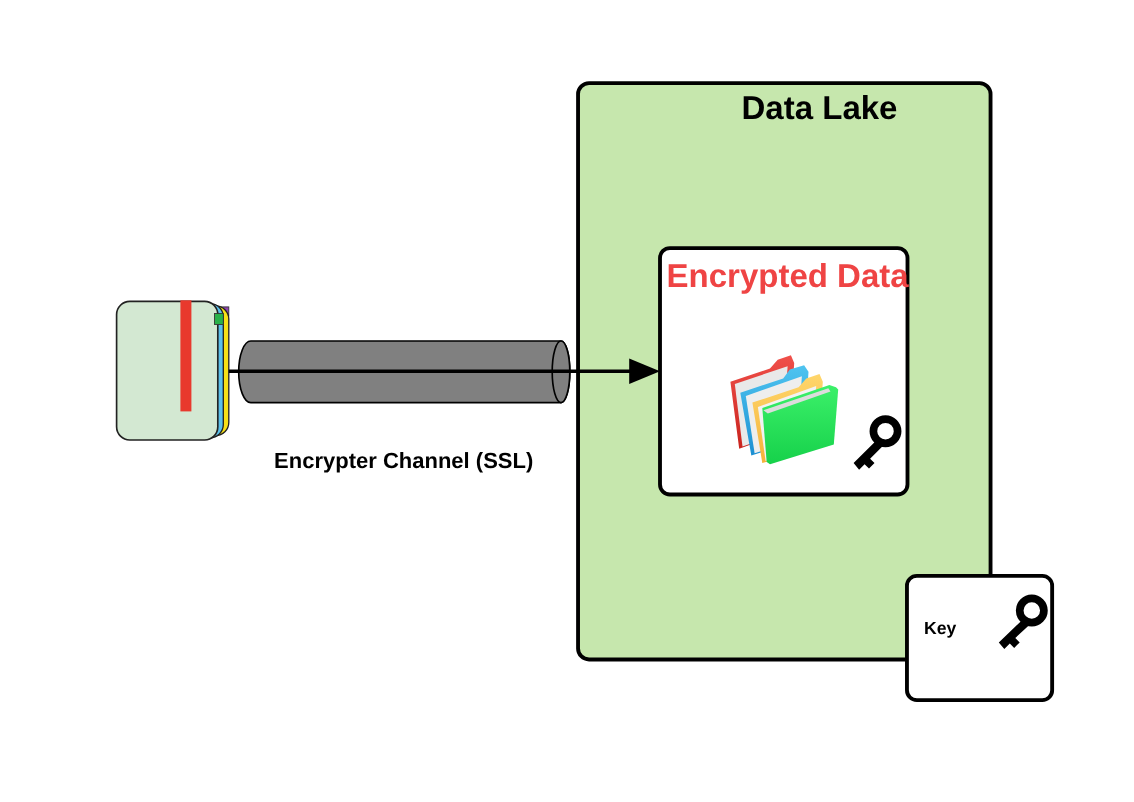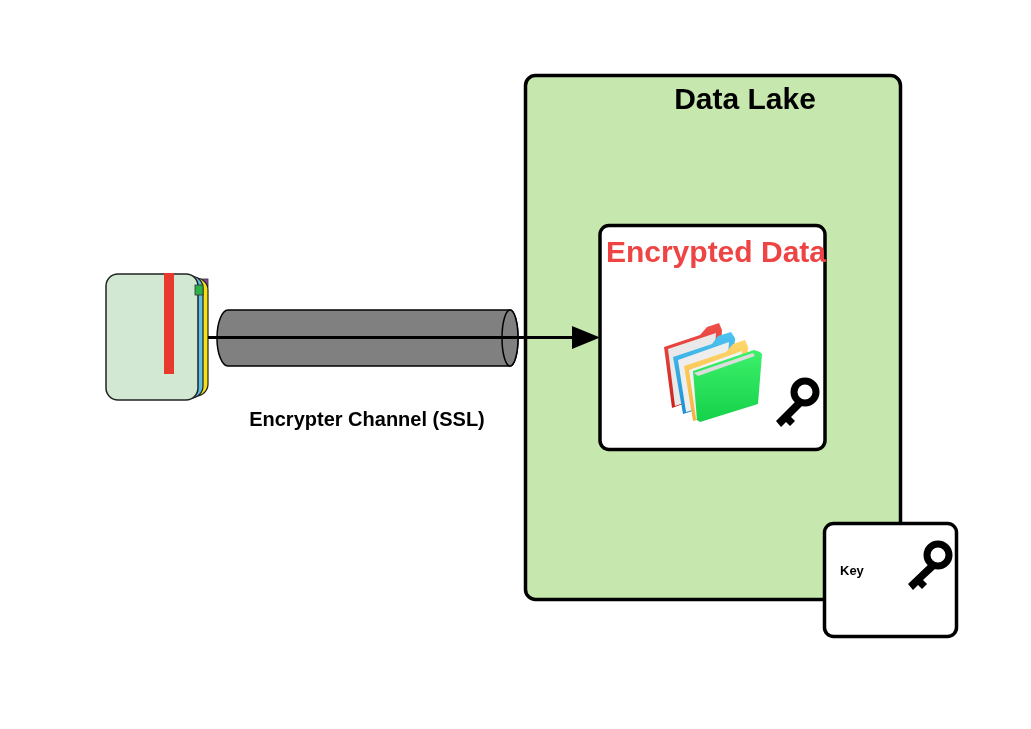--- a/index.html
+++ b/index.html
@@ -5,21 +5,21 @@
   html, body { margin: 0; padding: 0; background: #ffffff; }
   body { width: 1031px; height: 729px; position: relative; overflow: hidden;
          font-family: "Liberation Sans", sans-serif; }
   #diagram-svg { position: absolute; left: 0; top: 0; }
   .lake-title { position: absolute; left: 524px; width: 442px; top: 82px; text-align: center;
                 font-weight: bold; font-size: 30px; color: #000; }
   .enc-title { position: absolute; left: 600px; width: 226px; top: 232px; text-align: right;
                font-weight: bold; font-size: 30px; line-height: 39px; color: #ef4444; }
   .channel-label { position: absolute; left: 200px; width: 334px; top: 408px; text-align: center;
                    font-weight: bold; font-size: 20px; color: #000; }
-  .key-label { position: absolute; left: 840px; top: 563px; font-weight: bold; font-size: 13px; color: #000; }
+  .key-label { position: absolute; left: 840px; top: 563px; font-weight: bold; font-size: 16px; color: #000; }
 </style>
 </head>
 <body>
 
 <svg id="diagram-svg" width="1031" height="729" viewBox="0 0 1031 729">
   <defs>
     <linearGradient id="fRed" x1="0" y1="0" x2="0" y2="1">
         <stop offset="0" stop-color="#f0504a"></stop>
         <stop offset="1" stop-color="#c9231d"></stop>
       </linearGradient>

